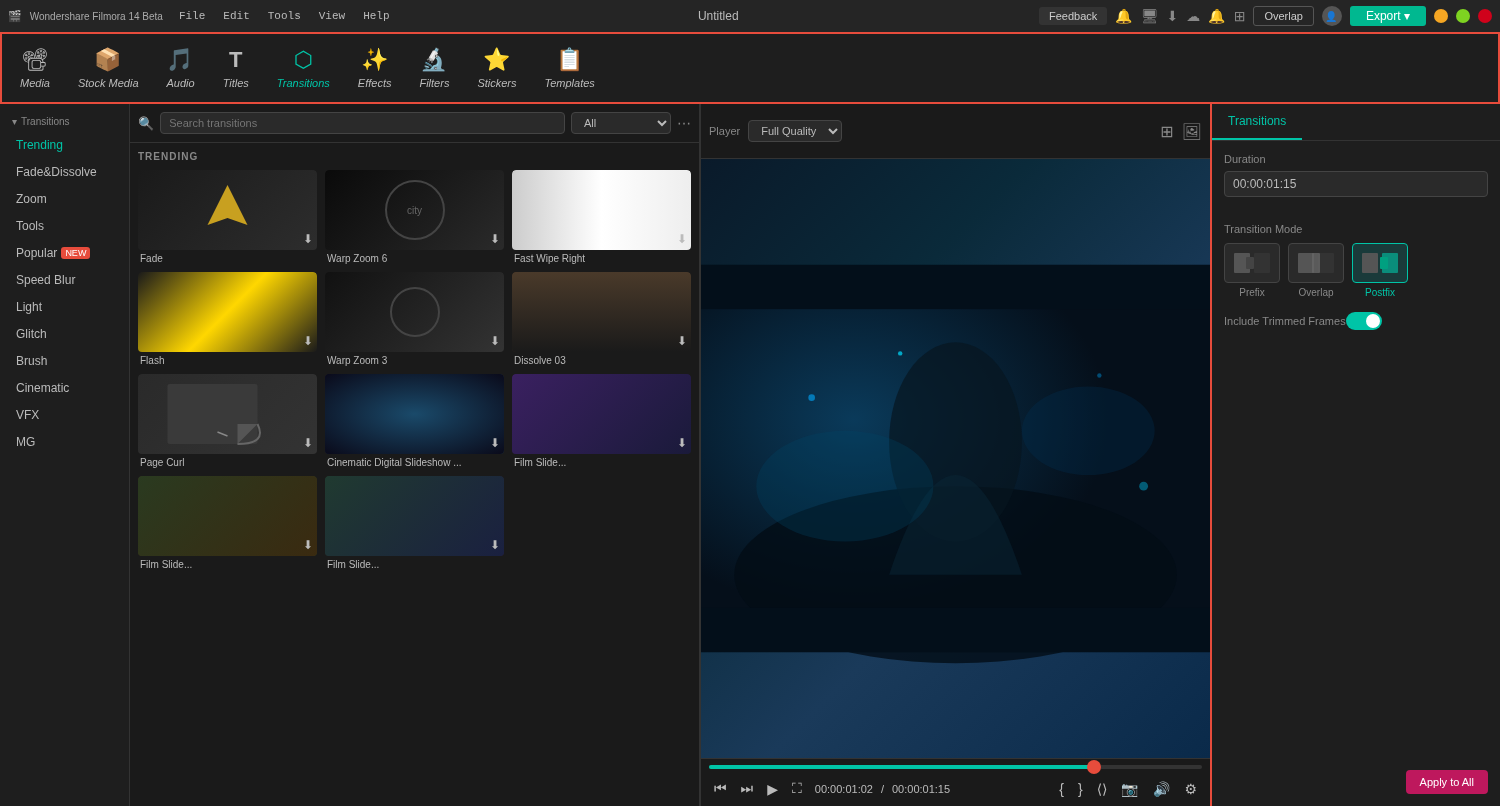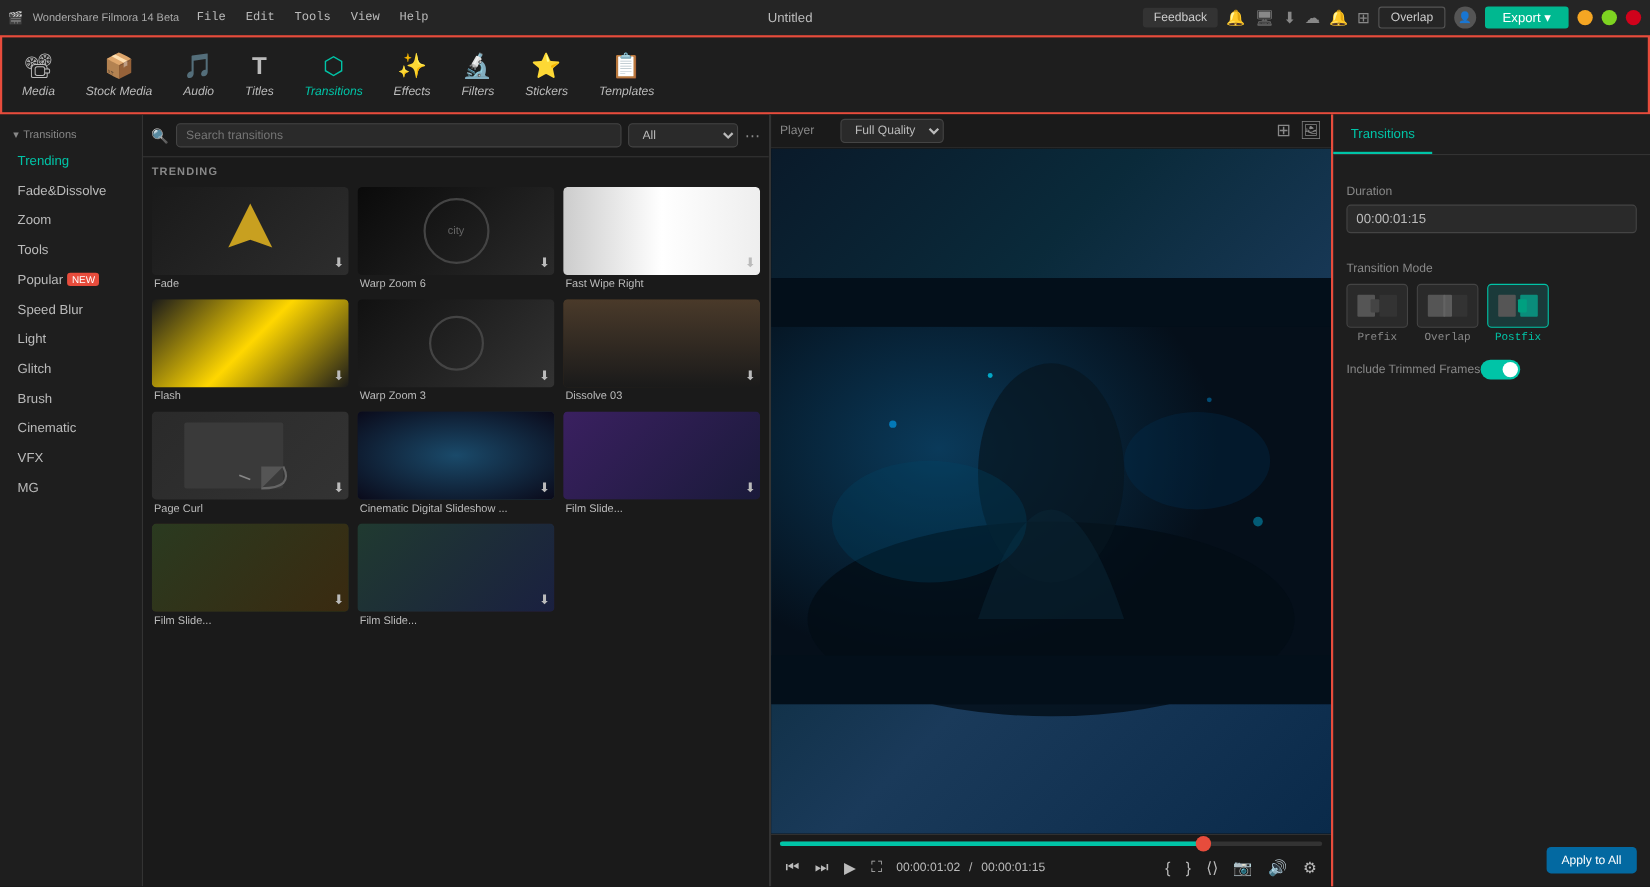--- a/index.html
+++ b/index.html
@@ -65,21 +65,21 @@
     .grid-item-download { position: absolute; bottom: 4px; right: 4px; color: #bbb; font-size: 12px; }
 
     
     .thumb-dissolve { background: linear-gradient(135deg, #1a1a2e 0%, #16213e 50%, #0f3460 100%); }
 
     
     .plane-svg { position: absolute; top: 50%; left: 50%; transform: translate(-50%, -50%); }
 
     
     .player-panel { flex: 1; display: flex; flex-direction: column; background: #1a1a1a; border-left: 1px solid #333; }
-    .player-top { display: flex; align-items: center; padding: 4px 8px; border-bottom: 1px solid #333; gap: 24px; }
+    .player-top { display: flex; align-items: center; padding: 16px 8px; border-bottom: 1px solid #333; gap: 8px; }
     .player-label { color: #888; font-size: 11px; }
     .quality-select { background: #2a2a2a; border: 1px solid #444; color: #bbb; padding: 3px 8px; border-radius: 4px; font-size: 11px; cursor: pointer; }
     .player-icons { margin-left: auto; display: flex; gap: 8px; color: #888; font-size: 16px; }
 
     .video-container { flex: 1; background: #0a0a0a; display: flex; align-items: center; justify-content: center; position: relative; overflow: hidden; }
     .video-placeholder { width: 100%; height: 100%; background: linear-gradient(135deg, #0a1a2a 0%, #0a2a3a 30%, #1a3a5a 60%, #0a2a4a 100%); position: relative; display: flex; align-items: center; justify-content: center; }
 
     .player-controls { padding: 6px 8px; border-top: 1px solid #333; }
     .progress-bar { width: 100%; height: 4px; background: #333; border-radius: 2px; margin-bottom: 8px; position: relative; cursor: pointer; }
     .progress-fill { height: 100%; background: #00c4a7; border-radius: 2px; width: 78%; }
@@ -87,35 +87,35 @@
     .controls-row { display: flex; align-items: center; gap: 4px; }
     .ctrl-btn { background: transparent; border: none; color: #bbb; font-size: 14px; cursor: pointer; padding: 3px 5px; }
     .time-display { color: #bbb; font-size: 11px; margin-left: 4px; }
     .ctrl-right { margin-left: auto; display: flex; gap: 4px; }
 
     
     .right-panel { width: 290px; background: #1e1e1e; border-left: 2px solid #e74c3c; display: flex; flex-direction: column; }
     .right-panel-header { display: flex; border-bottom: 1px solid #333; }
     .right-tab { padding: 10px 16px; color: #00c4a7; font-size: 12px; border-bottom: 2px solid #00c4a7; cursor: pointer; }
     .right-content { padding: 12px; flex: 1; overflow-y: auto; }
-    .prop-label { color: #888; font-size: 11px; margin-bottom: 6px; margin-top: 15px; }
+    .prop-label { color: #888; font-size: 11px; margin-bottom: 6px; }
     .prop-input { background: #2a2a2a; border: 1px solid #444; color: #bbb; padding: 5px 8px; border-radius: 4px; font-size: 12px; width: 100%; outline: none; margin-bottom: 12px; }
     .prop-section { margin-bottom: 14px; }
     .prop-section-title { color: #888; font-size: 11px; margin-bottom: 8px; }
-    .mode-options { display: flex; gap: 8px; flex-wrap: wrap; font-family: Liberation Mono, monospace; }
+    .mode-options { display: flex; gap: 8px; flex-wrap: wrap; }
     .mode-btn { display: flex; flex-direction: column; align-items: center; gap: 4px; cursor: pointer; }
     .mode-icon { width: 56px; height: 40px; background: #2a2a2a; border: 1px solid #444; border-radius: 4px; display: flex; align-items: center; justify-content: center; font-size: 18px; }
     .mode-icon.active { border-color: #00c4a7; background: #1a3a3a; }
     .mode-name { font-size: 10px; color: #888; }
     .toggle-row { display: flex; align-items: center; margin-top: 8px; }
     .toggle { width: 36px; height: 18px; background: #00c4a7; border-radius: 9px; position: relative; cursor: pointer; }
     .toggle-knob { width: 14px; height: 14px; background: #fff; border-radius: 50%; position: absolute; top: 2px; right: 2px; }
 
     
-    .apply-btn { position: absolute; bottom: 12px; right: 12px; background: #0369a1; color: #fff; border: none; border-radius: 4px; padding: 6px 14px; font-size: 11px; cursor: pointer; }
+    .apply-btn { position: absolute; bottom: 12px; right: 12px; background: #be185d; color: #fff; border: none; border-radius: 4px; padding: 6px 14px; font-size: 11px; cursor: pointer; }
 
     
     ::-webkit-scrollbar { width: 6px; height: 6px; }
     ::-webkit-scrollbar-track { background: #1a1a1a; }
     ::-webkit-scrollbar-thumb { background: #444; border-radius: 3px; }
 
     
     .toolbar-highlight { border: 2px solid #e74c3c; }
     .right-panel-highlight { border-left: 2px solid #e74c3c; }
   </style>

